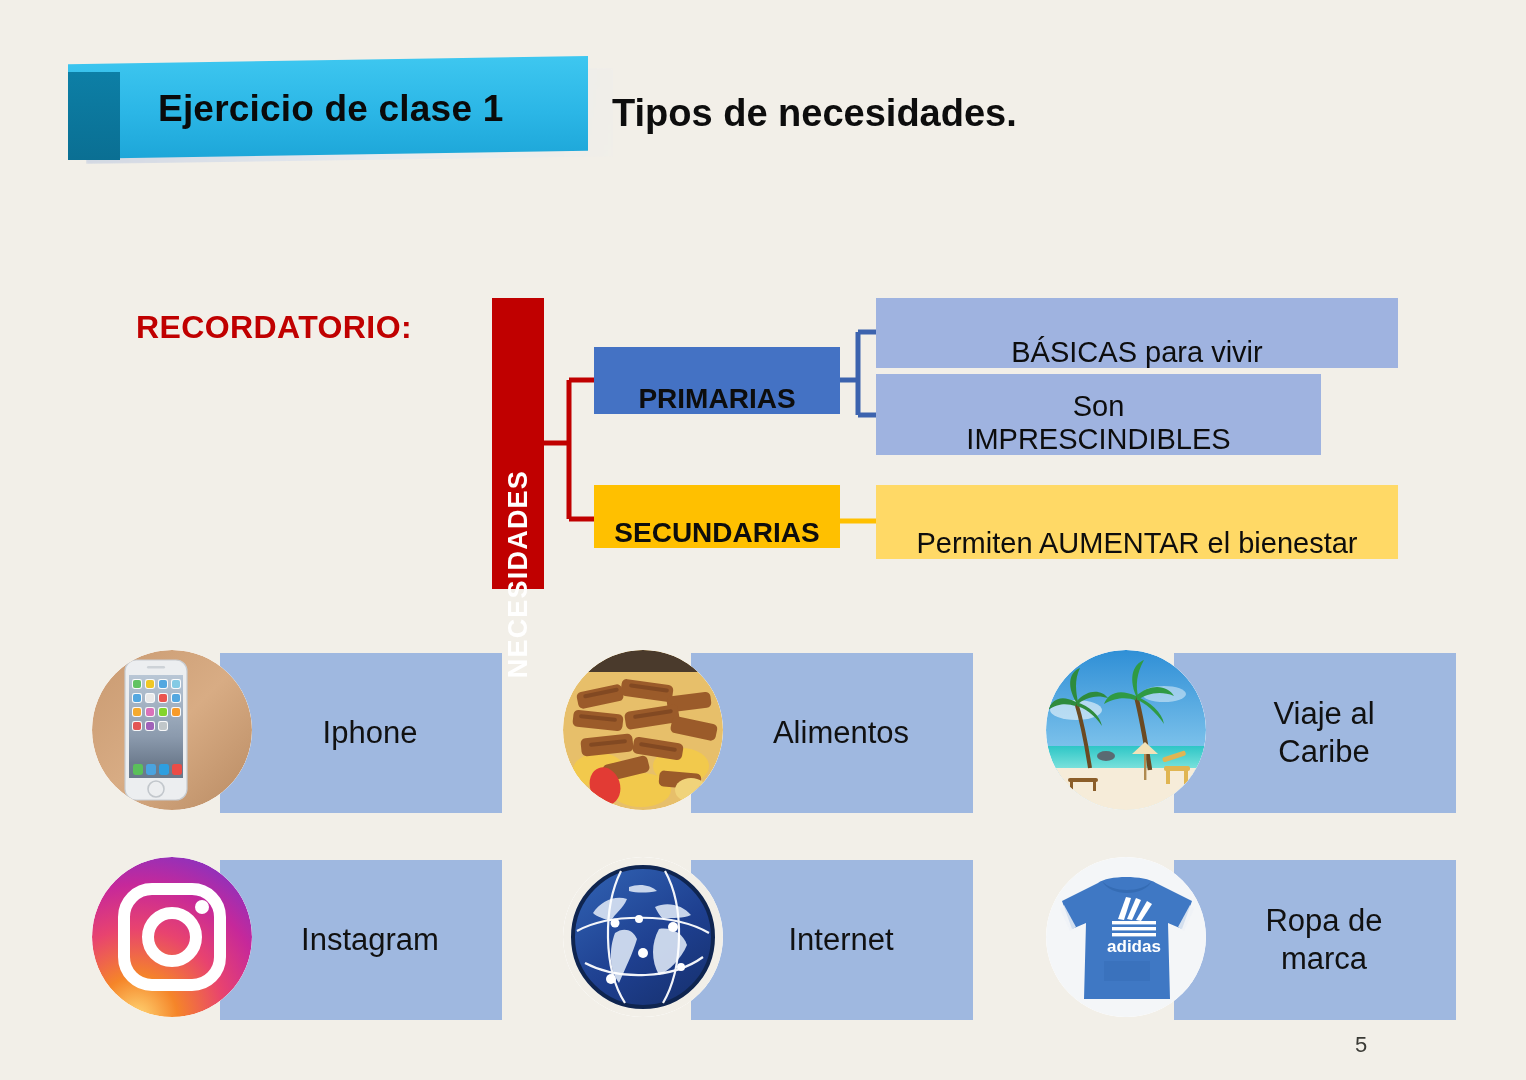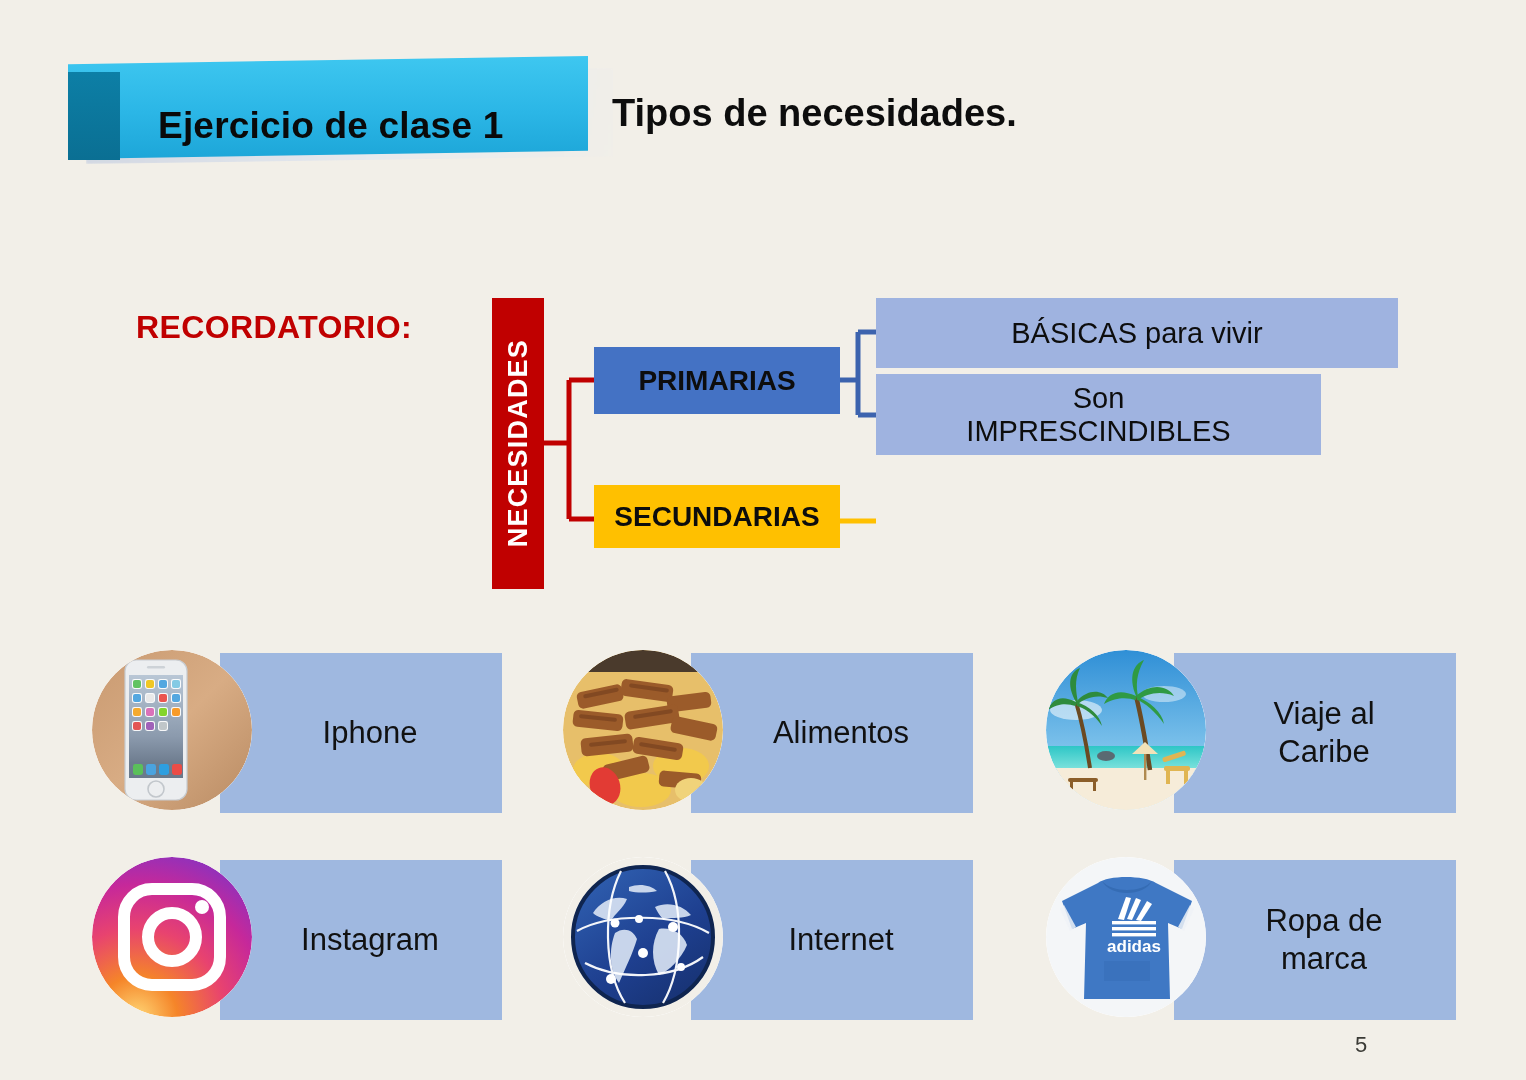--- a/index.html
+++ b/index.html
@@ -57,21 +57,20 @@
   #banner-label {
     position: absolute;
     left: 90px;
     top: 36px;
     width: 420px;
     font-size: 37px;
     font-weight: bold;
     color: #0a0a0a;
     letter-spacing: .2px;
     white-space: nowrap;
-    margin-top: 17px;
   }
   #slide-title {
     position: absolute;
     left: 612px;
     top: 92px;
     font-size: 38px;
     font-weight: bold;
     color: #0d0d0d;
     white-space: nowrap;
   }
@@ -104,21 +103,21 @@
     position: absolute;
     left: 470px;
     top: 285px;
     width: 960px;
     height: 310px;
   }
   .dg-box {
     position: absolute;
     box-sizing: border-box;
     display: flex;
-    align-items: center;
+    align-items: flex-end;
     justify-content: center;
     text-align: center;
     color: #0d0d0d;
     line-height: 1.12;
   }
   #node-necesidades {
     left: 22px;
     top: 13px;
     width: 52px;
     height: 291px;
@@ -277,20 +276,23 @@
       <span>BÁSICAS para vivir</span>
     </div>
 
     <div class="dg-box" id="node-imprescindibles">
       <span>
         <span>Son</span><br>
         <span>IMPRESCINDIBLES</span>
       </span>
     </div>
 
+    <div class="dg-box" id="node-aumentar">
+      <span>Permiten AUMENTAR el bienestar</span>
+    </div>
   </div>
 
   <div class="item-card" style="left:92px; top:648px;">
     <div class="item-plate">
       <span>Iphone</span>
     </div>
     <div class="item-thumb">
       <svg class="thumb-svg" viewBox="0 0 160 160">
         <defs>
           <clipPath id="cpA">

